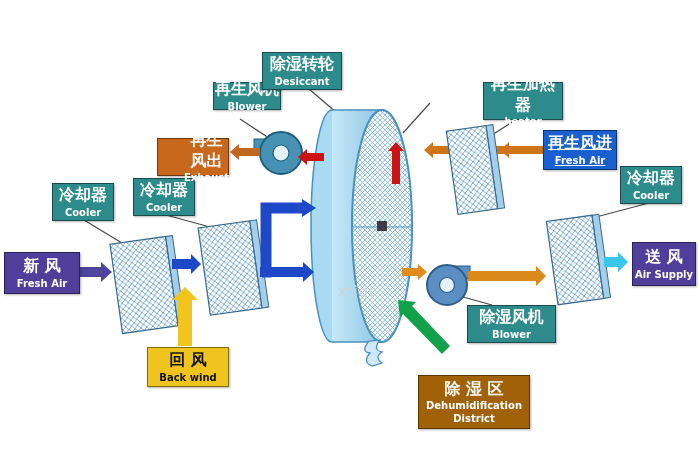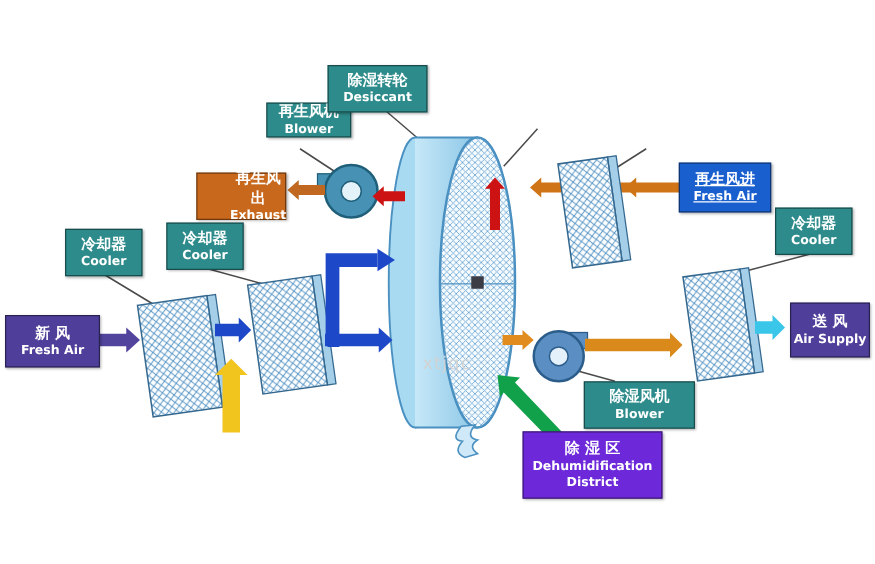--- a/index.html
+++ b/index.html
@@ -2,28 +2,28 @@
 <html><head>
 <meta charset="utf-8">
 <style>
   html,body{margin:0;padding:0;background:#fff;}
   .stage{position:relative;width:700px;height:451px;background:#ffffff;overflow:hidden;
          font-family:"DejaVu Sans",sans-serif;}
   .layer{position:absolute;left:0;top:0;}
   .lbl{position:absolute;display:flex;flex-direction:column;align-items:center;justify-content:center;
        text-align:center;font-weight:bold;color:#fff;box-sizing:border-box;
        border:1px solid rgba(0,0,0,.45);box-shadow:1px 1px 2px rgba(0,0,0,.3);line-height:1.3;}
-  .lbl .l1{font-size:12px;}
+  .lbl .l1{font-size:16px;}
   .lbl .l2,.lbl .l3{font-size:10px;text-align:center;}
   .teal{background:#2e8b8b;}
   .purple{background:#4f3f9a;}
   .yellow{background:#f0c41e;color:#111;}
   .orangebox{background:#c8681c;padding-left:27px;}
   .bluebox{background:#1a5fce;text-decoration:underline;}
-  .greenbox{background:#6d28d9;}
+  .greenbox{background:#a16207;margin-top:30px;}
   .watermark{position:absolute;left:338px;top:283px;color:rgba(210,210,210,.95);
              font-size:14px;letter-spacing:1px;}
 </style>
 </head>
 <body>
 
 <div class="stage">
 
   <svg class="layer" width="700" height="451" viewBox="0 0 700 451">
     <defs>
@@ -127,37 +127,45 @@
   <div class="lbl teal" style="left:52px;top:183px;width:62px;height:38px">
     <span class="l1">冷却器</span>
     <span class="l2">Cooler</span>
   </div>
 
   <div class="lbl teal" style="left:133px;top:178px;width:62px;height:38px">
     <span class="l1">冷却器</span>
     <span class="l2">Cooler</span>
   </div>
 
+  <div class="lbl yellow" style="left:147px;top:347px;width:82px;height:40px">
+    <span class="l1">回 风</span>
+    <span class="l2">Back wind</span>
+  </div>
 
   <div class="lbl teal" style="left:213px;top:82px;width:68px;height:28px">
     <span class="l1">再生风机</span>
     <span class="l2">Blower</span>
   </div>
 
   <div class="lbl teal" style="left:262px;top:52px;width:80px;height:38px">
     <span class="l1">除湿转轮</span>
     <span class="l2">Desiccant</span>
   </div>
 
   <div class="lbl orangebox" style="left:157px;top:138px;width:72px;height:38px">
     <span class="l1">再生风出</span>
     <span class="l2">Exhaust</span>
   </div>
 
 
+  <div class="lbl teal" style="left:483px;top:82px;width:80px;height:38px">
+    <span class="l1">再生加热器</span>
+    <span class="l2">heater</span>
+  </div>
 
   <div class="lbl bluebox" style="left:543px;top:130px;width:74px;height:40px">
     <span class="l1">再生风进</span>
     <span class="l2">Fresh Air</span>
   </div>
 
   <div class="lbl teal" style="left:620px;top:166px;width:62px;height:38px">
     <span class="l1">冷却器</span>
     <span class="l2">Cooler</span>
   </div>

